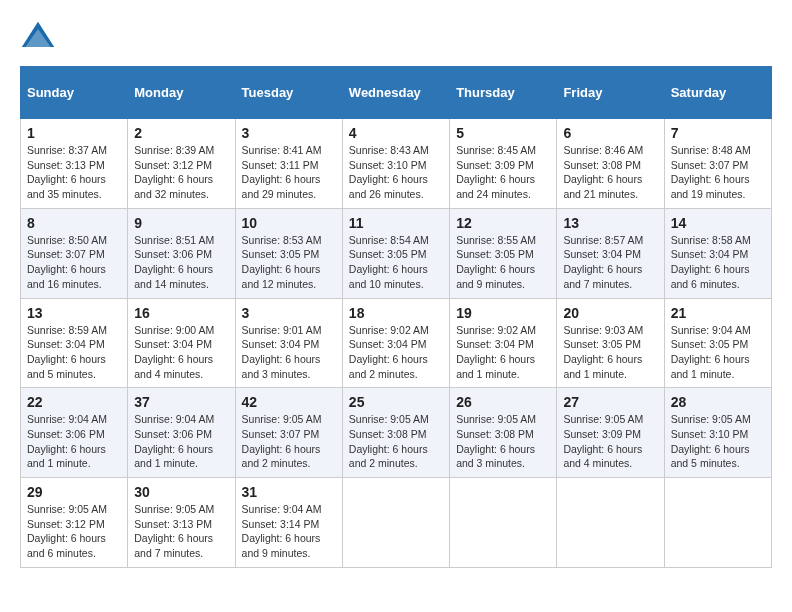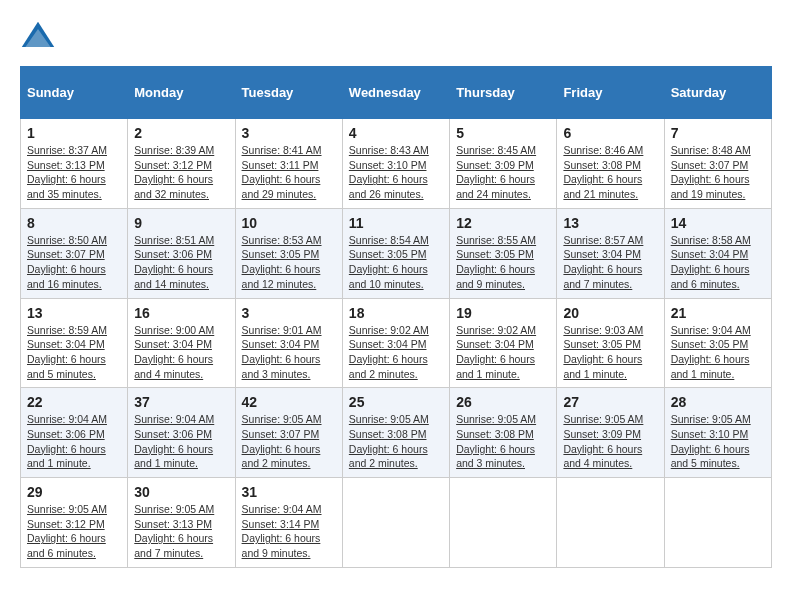--- a/index.html
+++ b/index.html
@@ -73,21 +73,20 @@
       font-size: 14px;
       font-weight: bold;
       color: #222;
       display: block;
       margin-bottom: 2px;
     }
     .day-info {
       color: #333;
       font-size: 10.5px;
       line-height: 1.4;
-      text-decoration: underline;
     }
     .empty-cell {
       background: #fff !important;
     }
   </style>
 </head>
 <body>
 
 <div class="header-section">
   <div class="logo">

